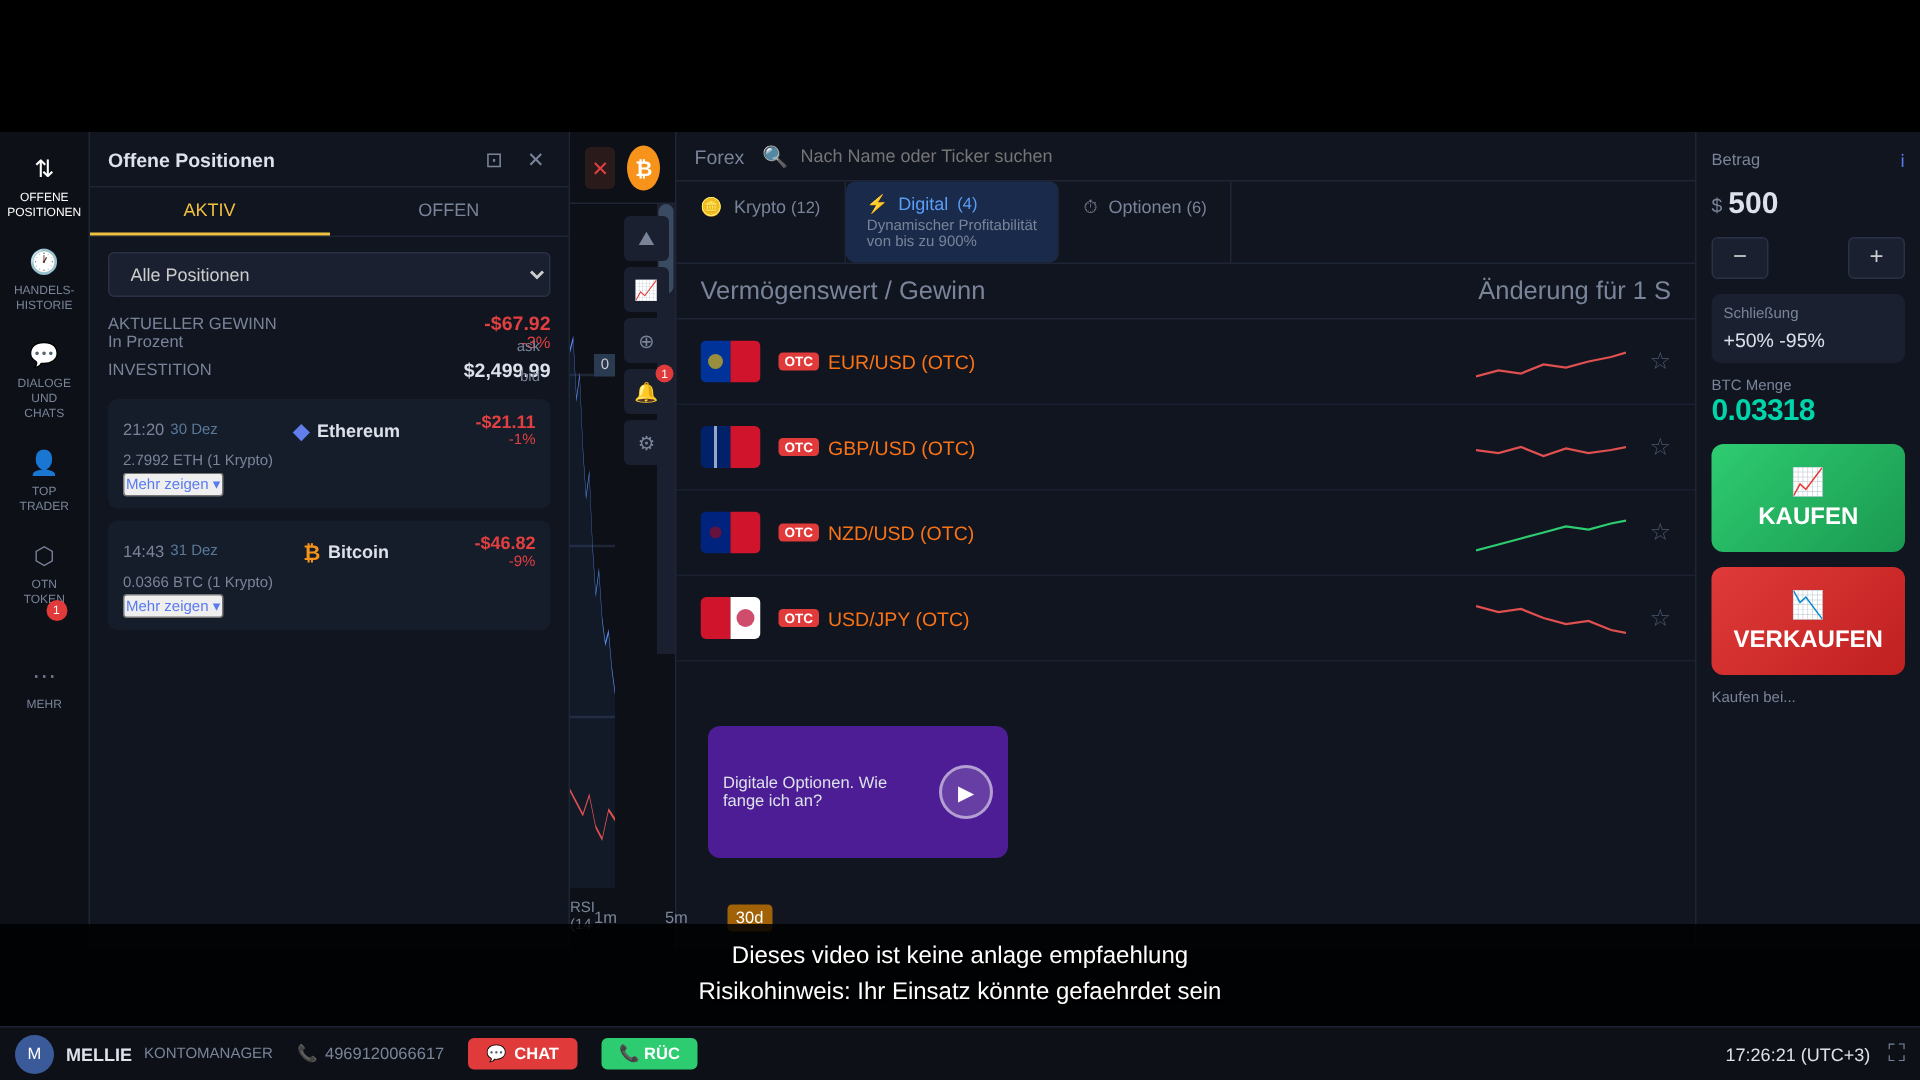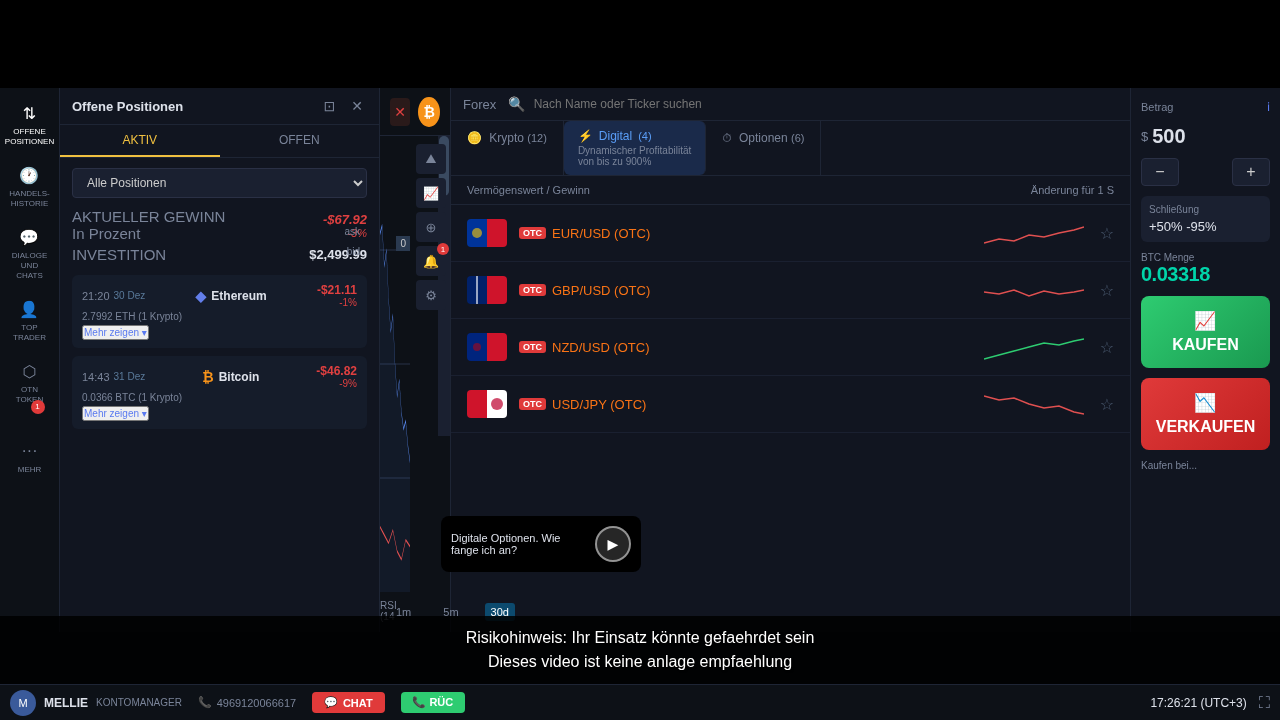--- a/index.html
+++ b/index.html
@@ -166,21 +166,21 @@
     }
 
     .summary-row {
       display: flex;
       justify-content: space-between;
       align-items: center;
       margin-bottom: 4px;
     }
 
     .summary-label {
-      font-size: 15px;
+      font-size: 11px;
       color: #7a8499;
     }
 
     .summary-value-neg {
       font-size: 13px;
       color: #e04040;
       font-weight: 600;
     }
 
     .summary-pct-neg {
@@ -338,21 +338,21 @@
       background: none;
       border: none;
       color: #7a8499;
       font-size: 11px;
       cursor: pointer;
       padding: 3px 6px;
       border-radius: 3px;
     }
 
     .timeframe-btn.active {
-      background: #0c4a6e;
+      background: #a16207;
       color: #fff;
     }
 
     .rsi-label {
       font-size: 10px;
       color: #7a8499;
       position: absolute;
       bottom: 10px;
       right: 50px;
     }
@@ -425,21 +425,21 @@
 
     .digital-desc {
       font-size: 10px;
       color: #7a8499;
     }
 
     .asset-list-header {
       display: flex;
       justify-content: space-between;
       padding: 8px 16px;
-      font-size: 11px;
+      font-size: 17px;
       color: #7a8499;
       border-bottom: 1px solid #1e2535;
     }
 
     .asset-row {
       display: flex;
       align-items: center;
       padding: 10px 16px;
       border-bottom: 1px solid #1a2030;
       cursor: pointer;
@@ -463,24 +463,24 @@
       border: none;
       color: #4a5a70;
       cursor: pointer;
       font-size: 16px;
     }
 
     
     .promo-card {
       position: absolute;
       bottom: 60px;
-      left: 441px;
+      left: 472px;
       width: 200px;
-      height: 56px;
-      background: #000000;
+      height: 88px;
+      background: #4c1d95;
       border-radius: 8px;
       display: flex;
       align-items: center;
       gap: 8px;
       padding: 8px 10px;
       cursor: pointer;
     }
 
     .promo-text {
       font-size: 11px;
@@ -847,21 +847,21 @@
       <select class="filter-select">
         <option>Alle Positionen</option>
       </select>
 
       <div class="summary-section">
         <div class="summary-row">
           <div>
             <div class="summary-label">AKTUELLER GEWINN</div>
             <div class="summary-label">In Prozent</div>
           </div>
-          <div style="text-align:right;font-style:italic;">
+          <div style="text-align:right;">
             <div class="summary-value-neg">-$67.92</div>
             <div class="summary-pct-neg">-3%</div>
           </div>
         </div>
         <div class="summary-row">
           <div class="summary-label">INVESTITION</div>
           <div class="summary-value-neutral">$2,499.99</div>
         </div>
       </div>
 
@@ -1100,22 +1100,22 @@
       <span class="kaufen-label">VERKAUFEN</span>
     </button>
     <div class="kaufen-bei">
       <span style="font-size:10px;color:#7a8499;">Kaufen bei...</span>
     </div>
   </div>
 
 </div>
 
 <div class="subtitle-area">
+  <div class="subtitle-line">Dieses video ist keine anlage empfaehlung</div>
   <div class="subtitle-line">Risikohinweis: Ihr Einsatz könnte gefaehrdet sein</div>
-  <div class="subtitle-line">Dieses video ist keine anlage empfaehlung</div>
 </div>
 
 <div class="bottom-bar">
   <div class="bottom-user">
     <div class="avatar">M</div>
     <span class="username">MELLIE</span>
     <span class="kontomanager">KONTOMANAGER</span>
   </div>
   <div class="phone-info">
     <span>📞</span>

